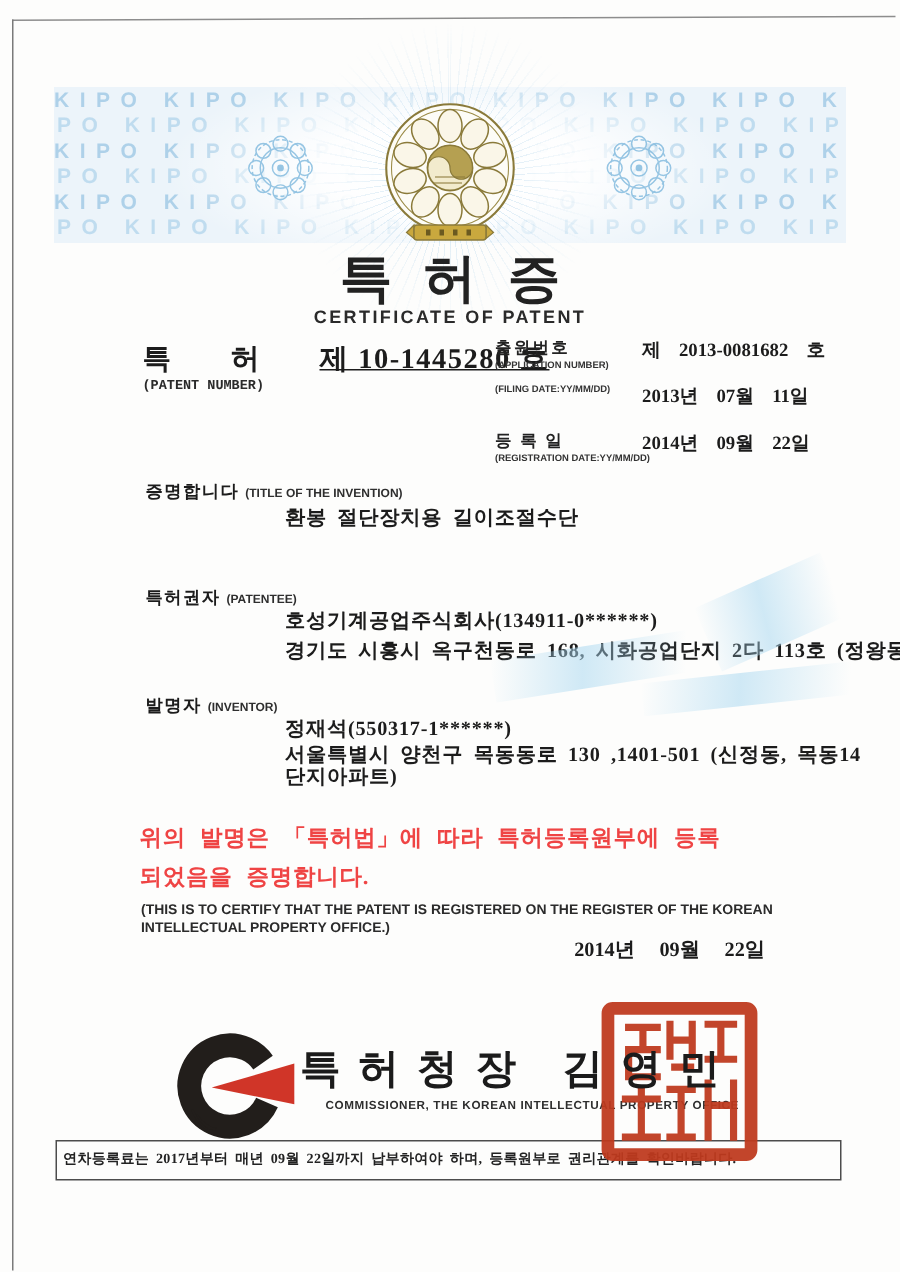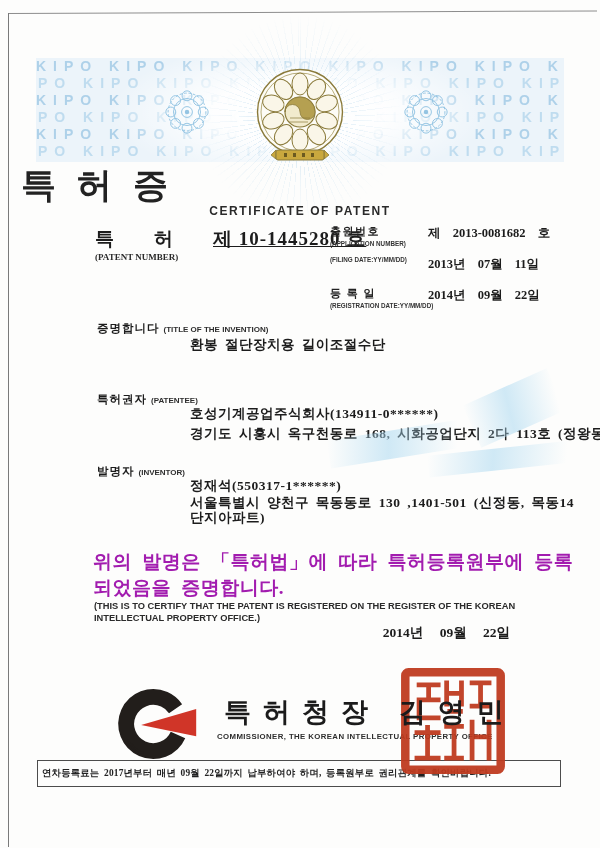--- a/index.html
+++ b/index.html
@@ -21,57 +21,57 @@
   .rays{position:absolute;left:198px;top:16px;width:204px;height:204px;border-radius:50%;
     background:repeating-conic-gradient(rgba(120,180,220,0.55) 0deg 0.7deg, rgba(255,255,255,0) 0.7deg 4.6deg);
     -webkit-mask-image:radial-gradient(circle,#000 18%,rgba(0,0,0,0.35) 45%,transparent 72%);
     mask-image:radial-gradient(circle,#000 18%,rgba(0,0,0,0.35) 45%,transparent 72%);
     opacity:0.55;}
   .rosette{position:absolute;top:85px;width:54px;height:54px;}
   .rosette.left{left:160px;} .rosette.right{left:399px;}
   .emblem{position:absolute;left:252px;top:66px;width:96px;height:100px;}
 
   
-  .title-kr{position:absolute;left:0;top:162px;width:600px;text-align:left;
+  .title-kr{position:absolute;left:0;top:162px;width:600px;text-align:center;
     font-size:35px;font-weight:bold;letter-spacing:21px;padding-left:21px;box-sizing:border-box;color:#222;}
   .title-en{position:absolute;left:0;top:204px;width:600px;text-align:center;
     font-family:"Liberation Sans",sans-serif;font-size:12px;font-weight:bold;letter-spacing:1.6px;color:#2a2a2a;}
 
   
   .pn-row{position:absolute;left:95px;top:226px;font-size:19px;font-weight:bold;white-space:nowrap;}
   .pn-kr{letter-spacing:40px;}
   .pn-val{letter-spacing:1px;text-decoration:underline;}
-  .pn-en{position:absolute;left:95px;top:252px;font-family:Liberation Serif, serif;font-size:9px;font-weight:bold;color:#2a2a2a;}
+  .pn-en{position:absolute;left:95px;top:252px;font-family:Liberation Mono, monospace;font-size:9px;font-weight:bold;color:#2a2a2a;}
 
   
   .field-row{position:absolute;left:330px;width:250px;height:30px;}
   .f0{top:224px;} .f1{top:255px;} .f2{top:286px;}
   .f-kr{font-size:11px;font-weight:bold;letter-spacing:1.5px;color:#222;}
   .f-en{font-family:"Liberation Sans",sans-serif;font-size:6.3px;font-weight:bold;color:#333;margin-top:0.5px;white-space:nowrap;}
   .f-val{position:absolute;left:98px;top:1px;font-size:12.5px;font-weight:bold;word-spacing:9px;white-space:nowrap;}
 
   
   .sec-label{position:absolute;left:97px;white-space:nowrap;}
   .sec-kr{font-size:11.5px;font-weight:bold;letter-spacing:1px;}
   .sec-en{font-family:"Liberation Sans",sans-serif;font-size:8px;font-weight:bold;color:#2e2e2e;}
   .sec-val{position:absolute;left:190px;font-size:13.5px;font-weight:bold;letter-spacing:0.5px;word-spacing:3px;white-space:nowrap;}
   .lab-invention{top:318px;} .val-invention{top:336px;}
   .lab-patentee{top:389px;} .val-patentee-name{top:405px;} .val-patentee-addr{top:425px;}
   .lab-inventor{top:461px;} .val-inventor-name{top:477px;} .val-inventor-addr1{top:494px;} .val-inventor-addr2{top:509px;}
 
   
-  .stmt{position:absolute;left:93px;width:440px;font-size:19px;font-weight:bold;word-spacing:5px;letter-spacing:0.5px;color:#a21caf;white-space:nowrap;}
+  .stmt{position:absolute;left:93px;width:440px;font-size:15px;font-weight:bold;word-spacing:5px;letter-spacing:0.5px;color:#ef4444;white-space:nowrap;}
   .stmt.l1{top:549px;} .stmt.l2{top:575px;}
   .stmt-en{position:absolute;left:94px;width:450px;font-family:"Liberation Sans",sans-serif;font-size:9.3px;font-weight:bold;color:#2b2b2b;white-space:nowrap;}
   .stmt-en.l1{top:601px;} .stmt-en.l2{top:613px;}
   .stmt-date{position:absolute;left:360px;top:624px;width:150px;text-align:right;font-size:13.5px;font-weight:bold;word-spacing:13px;white-space:nowrap;}
 
   
   .kipo-logo{position:absolute;left:110px;top:682px;width:94px;height:84px;z-index:2;}
-  .comm-kr{position:absolute;left:224px;top:694px;font-size:27px;font-weight:bold;letter-spacing:12px;white-space:nowrap;z-index:6;color:#1b1b1b;}
+  .comm-kr{position:absolute;left:200px;top:694px;font-size:27px;font-weight:bold;letter-spacing:12px;white-space:nowrap;z-index:6;color:#1b1b1b;}
   .comm-en{position:absolute;left:217px;top:732px;font-family:"Liberation Sans",sans-serif;font-size:7.8px;font-weight:bold;letter-spacing:0.4px;color:#2e2e2e;white-space:nowrap;z-index:2;}
   .seal{position:absolute;left:400px;top:666px;width:106px;height:110px;z-index:4;opacity:0.94;}
 
   
   .note-box{position:absolute;left:37px;top:760px;width:524px;height:27px;border:1px solid #4c4c4c;box-sizing:border-box;}
   .note-text{font-size:9.4px;font-weight:bold;line-height:25px;padding-left:4px;letter-spacing:0.2px;word-spacing:2px;white-space:nowrap;color:#222;}
 
   
   .streak{position:absolute;background:linear-gradient(100deg, rgba(186,224,243,0) 0%, rgba(170,216,240,0.55) 45%, rgba(190,228,246,0) 95%);pointer-events:none;}
   .s1{left:468px;top:385px;width:92px;height:46px;transform:rotate(-24deg);}

